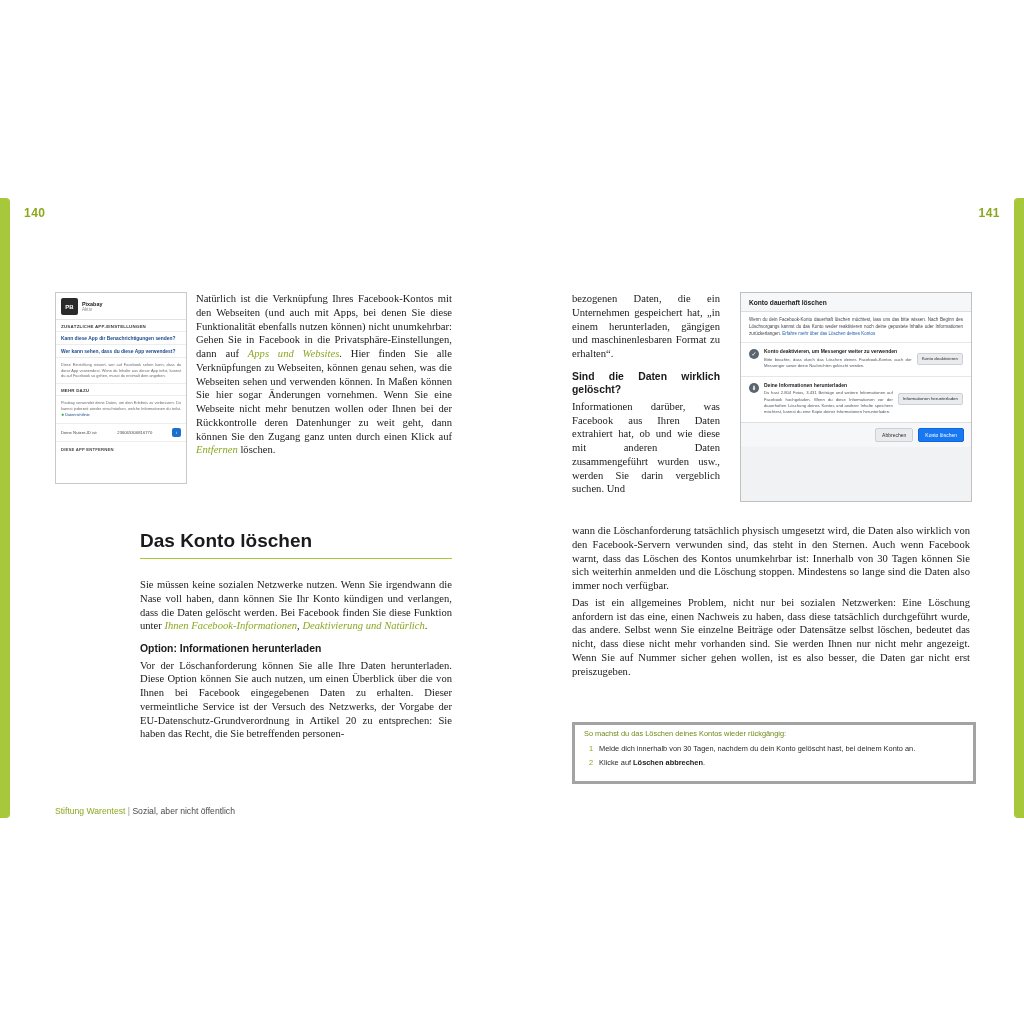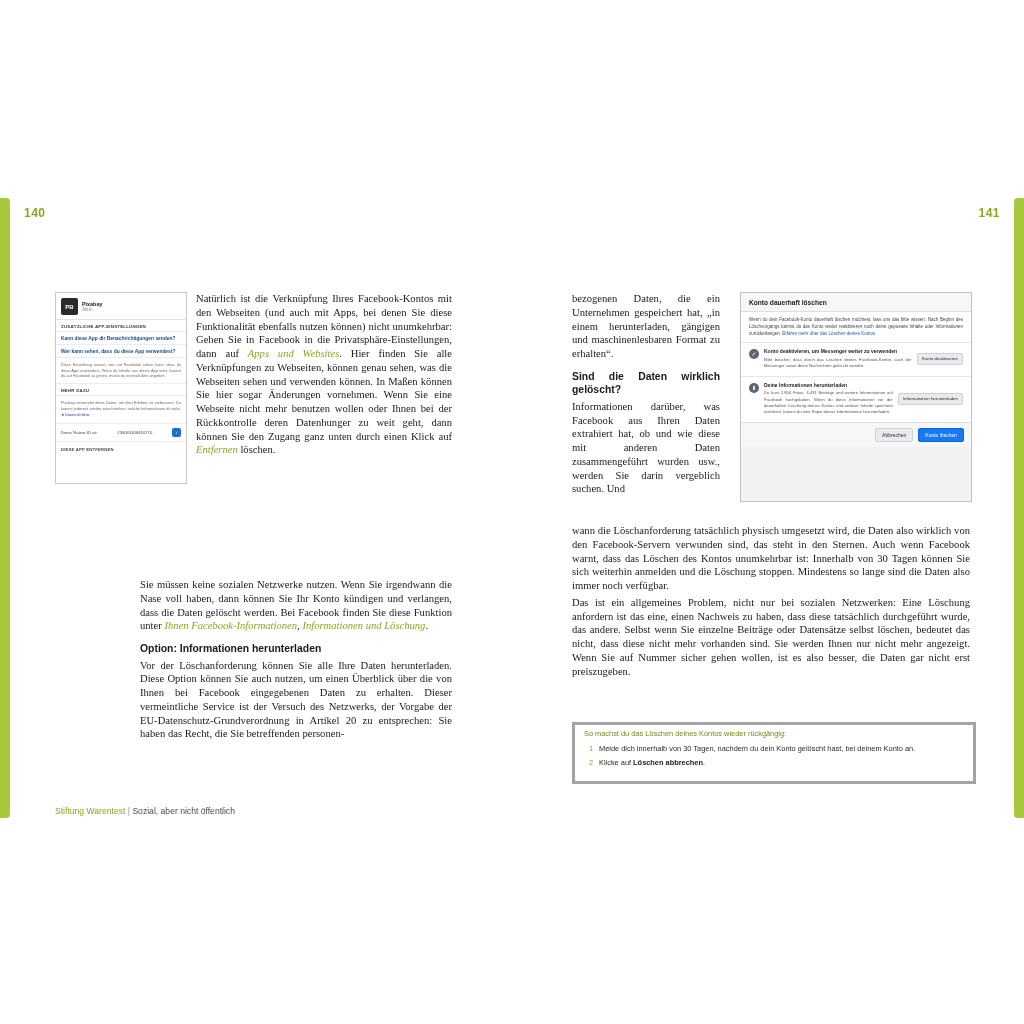--- a/index.html
+++ b/index.html
@@ -262,24 +262,25 @@
     </div>
     <div class="sl-foot">DIESE APP ENTFERNEN</div>
   </div>
 
   <div class="col left-col">
     <p>
       <span>Natürlich ist die Verknüpfung Ihres Facebook-Kontos mit den Webseiten (und auch mit Apps, bei denen Sie diese Funktionalität ebenfalls nutzen können) nicht unumkehrbar: Gehen Sie in Facebook in die Privatsphäre-Einstellungen, dann auf </span><span class="italic-green">Apps und Websites</span><span>. Hier finden Sie alle Verknüpfungen zu Webseiten, können genau sehen, was die Webseiten sehen und verwenden können. In Maßen können Sie hier sogar Änderungen vornehmen. Wenn Sie eine Webseite nicht mehr benutzen wollen oder Ihnen bei der Rückkontrolle deren Datenhunger zu weit geht, dann können Sie den Zugang ganz unten durch einen Klick auf </span><span class="italic-green">Entfernen</span><span> löschen.</span>
     </p>
   </div>
 
+  <div class="h2">Das Konto löschen</div>
 
   <div class="col left-col2">
     <p>
-      <span>Sie müssen keine sozialen Netzwerke nutzen. Wenn Sie irgendwann die Nase voll haben, dann können Sie Ihr Konto kündigen und verlangen, dass die Daten gelöscht werden. Bei Facebook finden Sie diese Funktion unter </span><span class="italic-green">Ihnen Facebook-Informationen</span><span>, </span><span class="italic-green">Informationen und Löschung</span><span>.</span>
+      <span>Sie müssen keine sozialen Netzwerke nutzen. Wenn Sie irgendwann die Nase voll haben, dann können Sie Ihr Konto kündigen und verlangen, dass die Daten gelöscht werden. Bei Facebook finden Sie diese Funktion unter </span><span class="italic-green">Ihnen Facebook-Informationen</span><span>, </span><span class="italic-green">Deaktivierung und Natürlich</span><span>.</span>
     </p>
     <div class="h3">Option: Informationen herunterladen</div>
     <p>Vor der Löschanforderung können Sie alle Ihre Daten herunterladen. Diese Option können Sie auch nutzen, um einen Überblick über die von Ihnen bei Facebook eingegebenen Daten zu erhalten. Dieser vermeintliche Service ist der Versuch des Netzwerks, der Vorgabe der EU-Datenschutz-Grundverordnung in Artikel 20 zu entsprechen: Sie haben das Recht, die Sie betreffenden personen-</p>
   </div>
 
   <div class="footer">
     <span class="brand">Stiftung Warentest</span>
     <span class="sep">|</span>
     <span class="ttl">Sozial, aber nicht öffentlich</span>
   </div>

